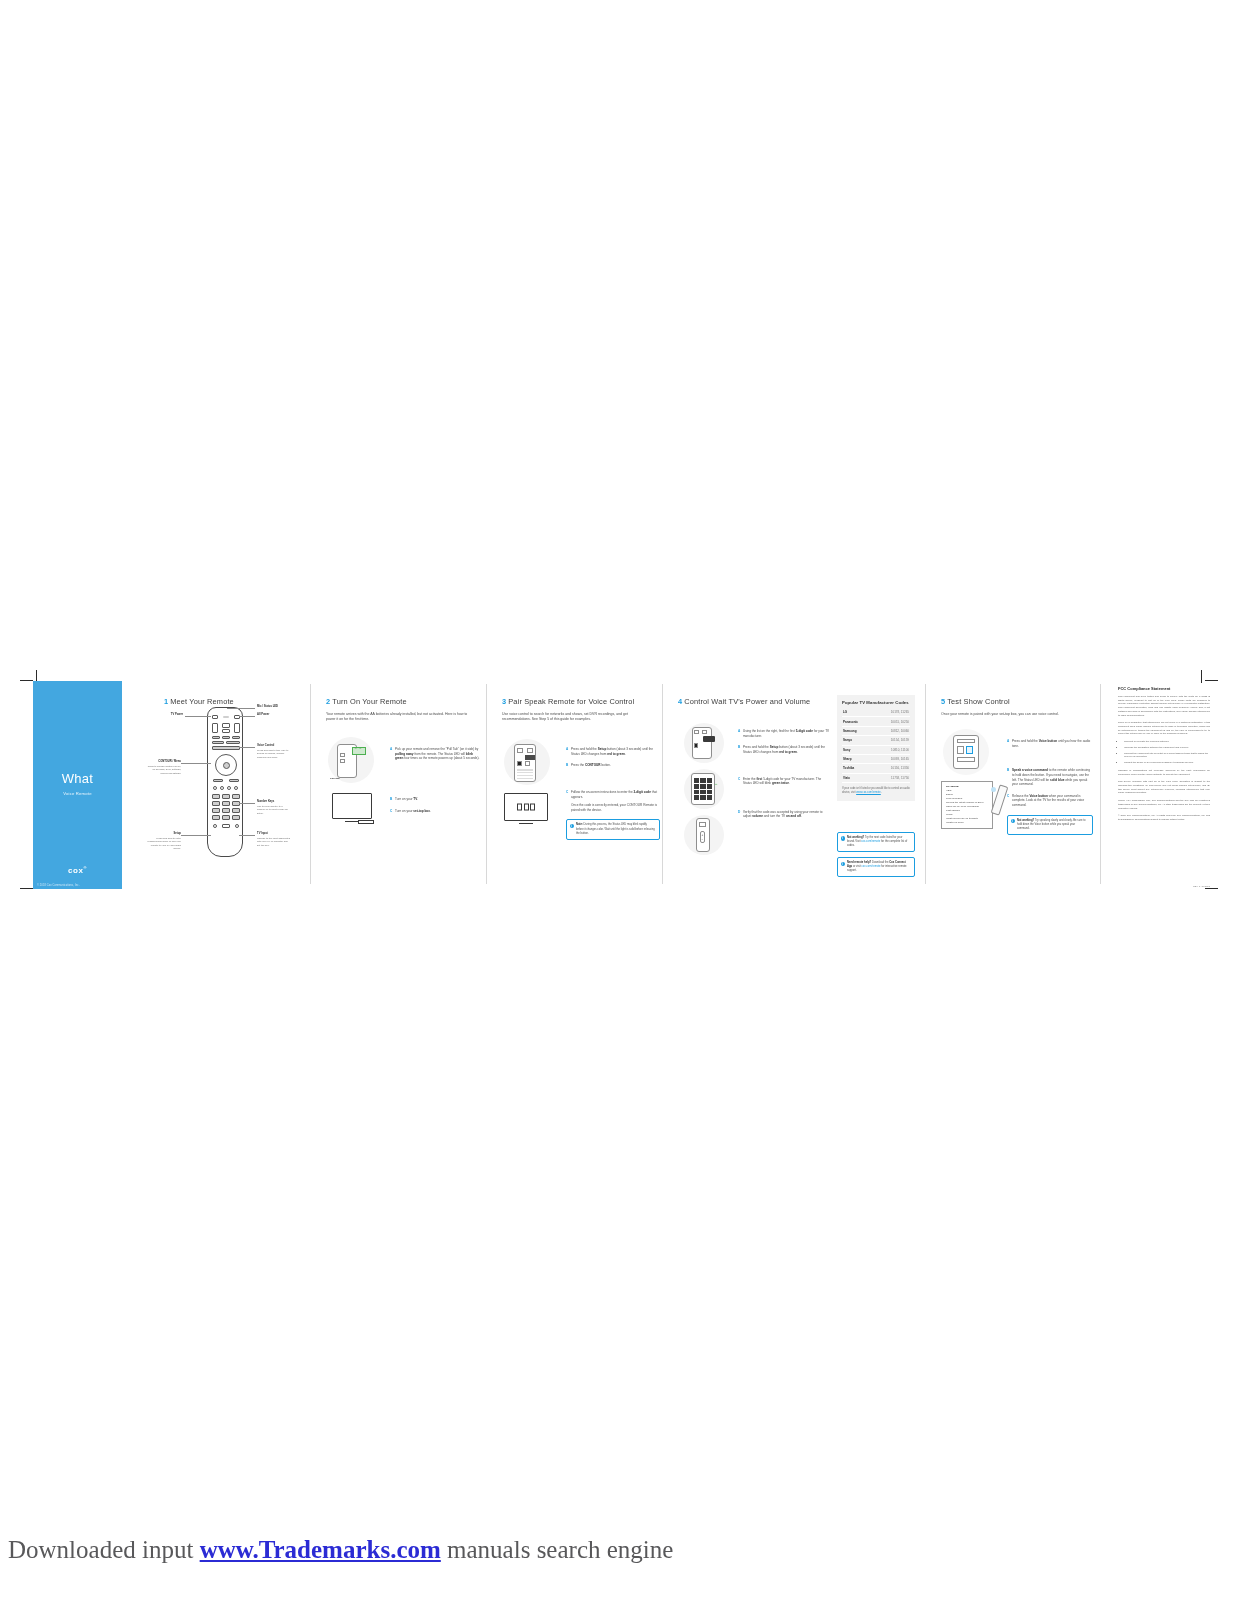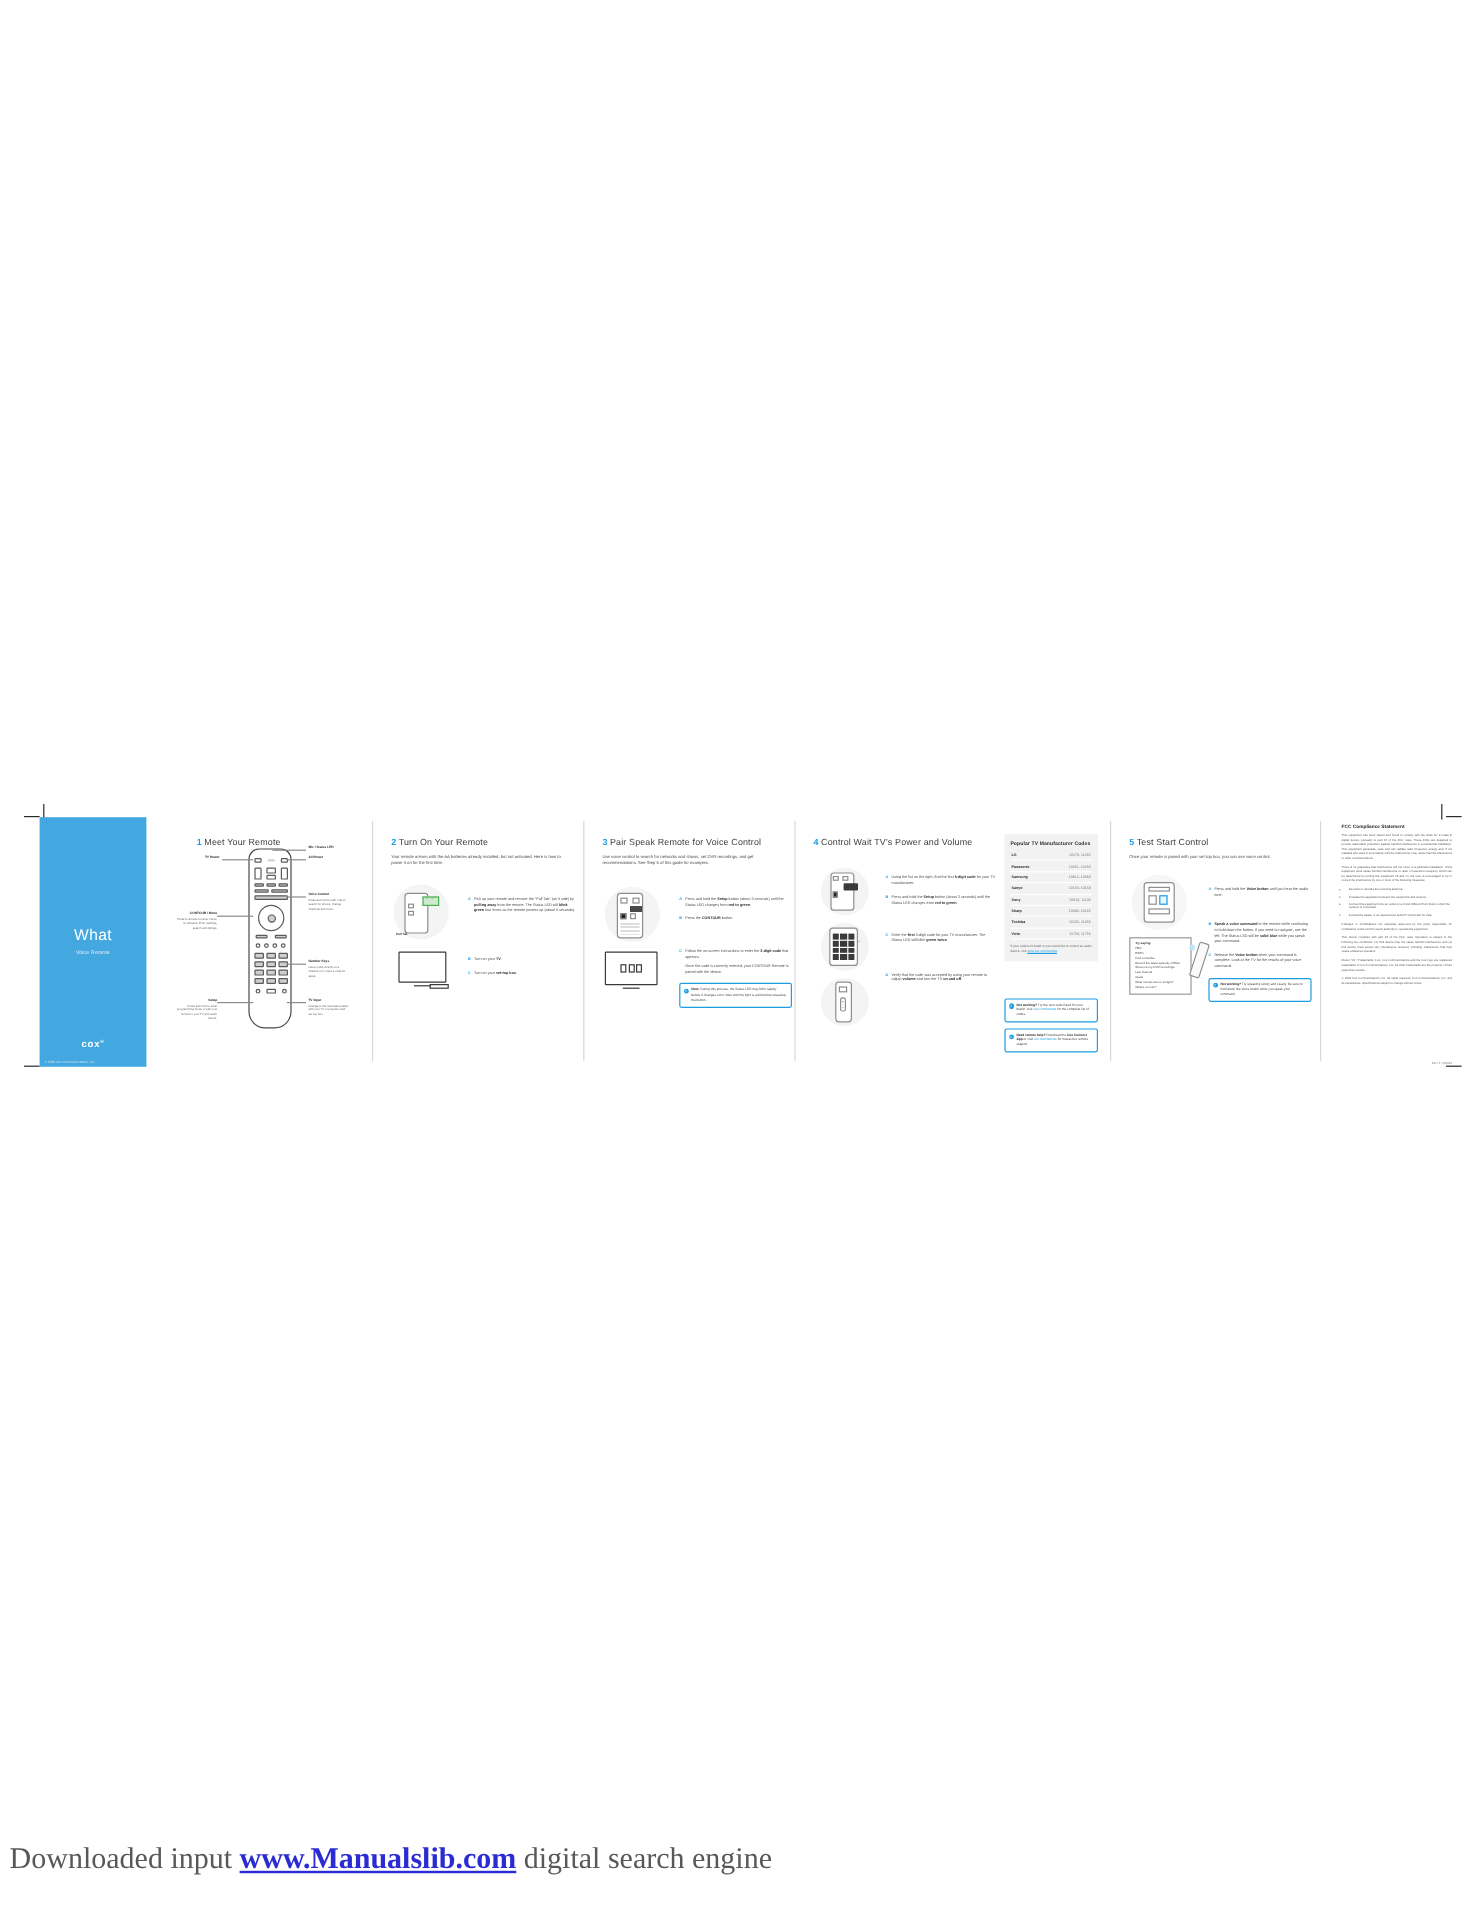--- a/index.html
+++ b/index.html
@@ -663,21 +663,21 @@
         <div class="note">
           <span class="ico">i</span>
           <span><b>Need remote help?</b> Download the <b>Cox Connect App</b> or visit <a>cox.com/remote</a> for interactive remote support.</span>
         </div>
       </div>
     </div>
 
     <div class="divider" style="left:1078px;"></div>
     <div class="panel" style="left:907px; width:171px;">
       <div class="sec-head">
-        <span class="num">5</span><span>Test Start Control</span>
+        <span class="num">5</span><span>Test Show Control</span>
       </div>
       <div class="sec-intro" style="max-width:160px;">Once your remote is paired with your set-top box, you can use voice control.</div>
 
       <div style="position:absolute; left:14px; top:48px;">
         <div class="circ" style="width:46px;height:46px;background:#f6f6f6;">
           <div class="hand" style="left:10px; top:6px; width:26px; height:34px; border-radius:3px;"></div>
           <div class="hand" style="left:14px; top:10px; width:18px; height:4px;"></div>
           <div class="hand" style="left:14px; top:17px; width:7px; height:8px;"></div>
           <div style="position:absolute; left:23px; top:17px; width:7px; height:8px; border:1px solid #1b9de0; background:#e7f5fd;"></div>
           <div class="hand" style="left:14px; top:28px; width:18px; height:5px;"></div>
@@ -737,17 +737,17 @@
       <p>This device complies with part 15 of the FCC rules. Operation is subject to the following two conditions: (1) This device may not cause harmful interference, and (2) this device must accept any interference received, including interference that may cause undesired operation.</p>
       <p>Model: VR / Trademarks: Cox, Cox Communications and the Cox logo are registered trademarks of Cox Communications, Inc. All other trademarks are the property of their respective owners.</p>
       <p>© 2018 Cox Communications, Inc. All rights reserved. Cox Communications, Inc. and its subsidiaries. Specifications subject to change without notice.</p>
       <div class="pn">REV 1 / 101018</div>
     </div>
 
   </div>
 
   <div id="footer">
     <span>Downloaded input</span>
-    <a href="#">www.Manualslib.com</a>
-    <span>digital search engine</span>
+    <a href="#">www.Trademarks.com</a>
+    <span>manuals search engine</span>
   </div>
 
 </div>
 
 </body></html>

